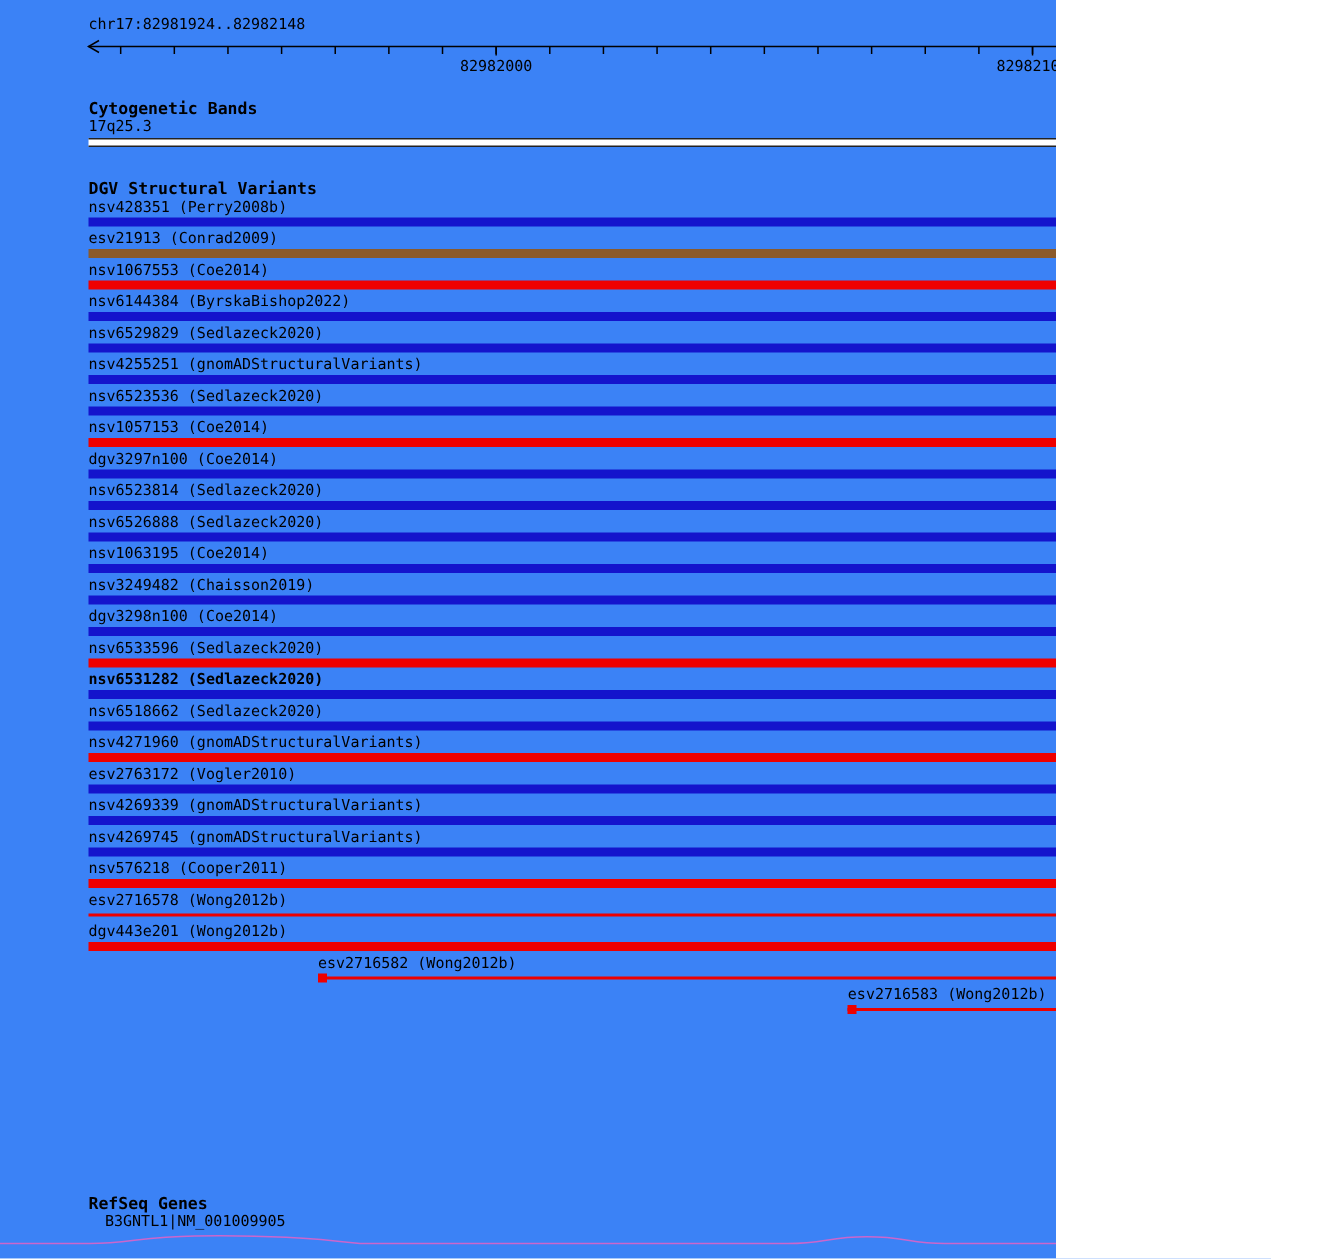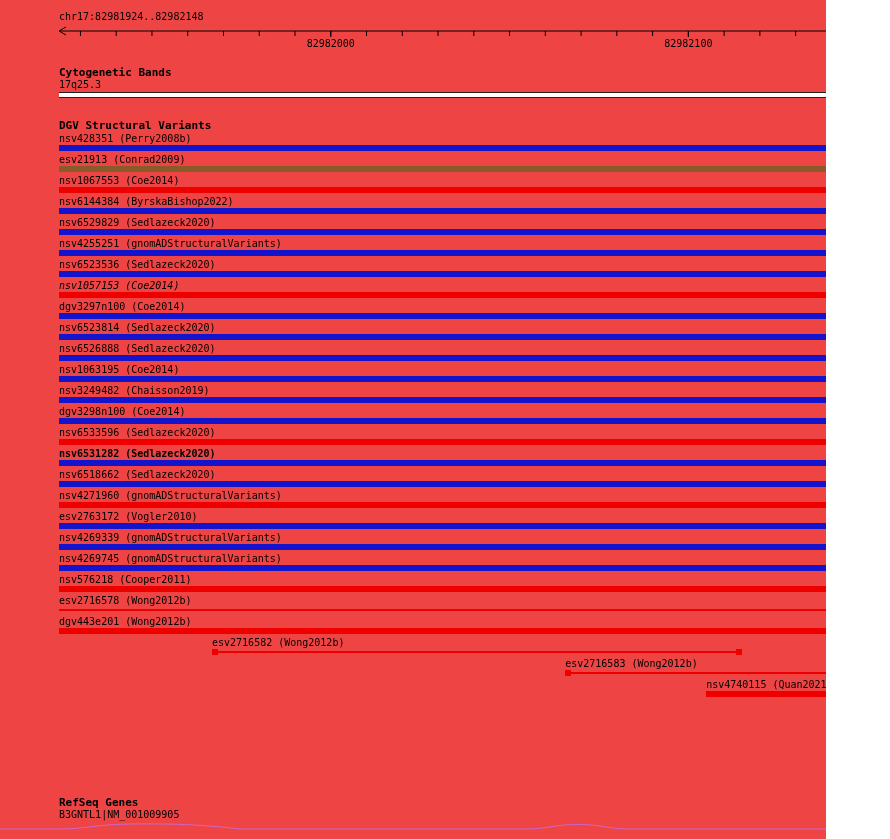--- a/index.html
+++ b/index.html
@@ -1,34 +1,34 @@
 <!DOCTYPE html>
 <html><head>
 <meta charset="utf-8">
 <style>
   * { margin:0; padding:0; box-sizing:border-box; }
   html,body { background:#ffffff; }
   body { font-family:"DejaVu Sans Mono", monospace; font-size:10px; color:#000; }
-  #page { position:relative; width:826px; height:839px; background:#ef4444; overflow:hidden; }
+  #page { position:relative; width:704px; height:839px; background:#3b82f6; overflow:hidden; }
   .abs { position:absolute; }
   .bold { font-weight:bold; font-size:11px; }
   #region-label { left:59px; top:11px; }
   #ruler-svg { left:0; top:22px; }
   #cyto-title { left:59px; top:66px; }
   #cyto-band-label { left:59px; top:79px; }
   #cyto-band { left:59px; top:92px; width:803px; height:6px; border-top:1px solid #222; border-bottom:1px solid #222; background:#fff; }
   #dgv-title { left:59px; top:119px; }
   #dgv-rows { left:59px; top:132px; width:801px; }
   .dgv-row { position:relative; height:21px; }
   .dgv-label { position:absolute; top:1px; white-space:nowrap; line-height:11px; }
   .bar-solid { position:absolute; top:13px; height:6px; }
   .bar-thin { position:absolute; top:15px; height:2px; }
   .bar-end { position:absolute; top:13px; height:6px; width:6px; }
   #refseq-title { left:59px; top:796px; }
-  #refseq-gene-label { left:59px; top:809px;text-align:right; }
+  #refseq-gene-label { left:70px; top:809px;text-align:right; }
   #gene-svg { left:0; top:820px; }
 </style>
 </head>
 <body>
 
 <div id="page">
 
   <div id="region-label" class="abs">chr17:82981924..82982148</div>
 
   <svg id="ruler-svg" class="abs" width="890" height="30">
@@ -91,21 +91,21 @@
       </div>
       <div class="dgv-row">
         <div class="dgv-label" style="left: 0%;">nsv4255251 (gnomADStructuralVariants)</div>
         <div class="bar-solid" style="left: 0%; width: 100%; background: rgb(20, 20, 204);"></div>
       </div>
       <div class="dgv-row">
         <div class="dgv-label" style="left: 0%;">nsv6523536 (Sedlazeck2020)</div>
         <div class="bar-solid" style="left: 0%; width: 100%; background: rgb(20, 20, 204);"></div>
       </div>
       <div class="dgv-row">
-        <div class="dgv-label" style="left: 0%; font-style: italic;">nsv1057153 (Coe2014)</div>
+        <div class="dgv-label" style="left: 0%;">nsv1057153 (Coe2014)</div>
         <div class="bar-solid" style="left: 0%; width: 100%; background: rgb(238, 0, 0);"></div>
       </div>
       <div class="dgv-row">
         <div class="dgv-label" style="left: 0%;">dgv3297n100 (Coe2014)</div>
         <div class="bar-solid" style="left: 0%; width: 100%; background: rgb(20, 20, 204);"></div>
       </div>
       <div class="dgv-row">
         <div class="dgv-label" style="left: 0%; text-align: right;">nsv6523814 (Sedlazeck2020)</div>
         <div class="bar-solid" style="left: 0%; width: 100%; background: rgb(20, 20, 204);"></div>
       </div>

